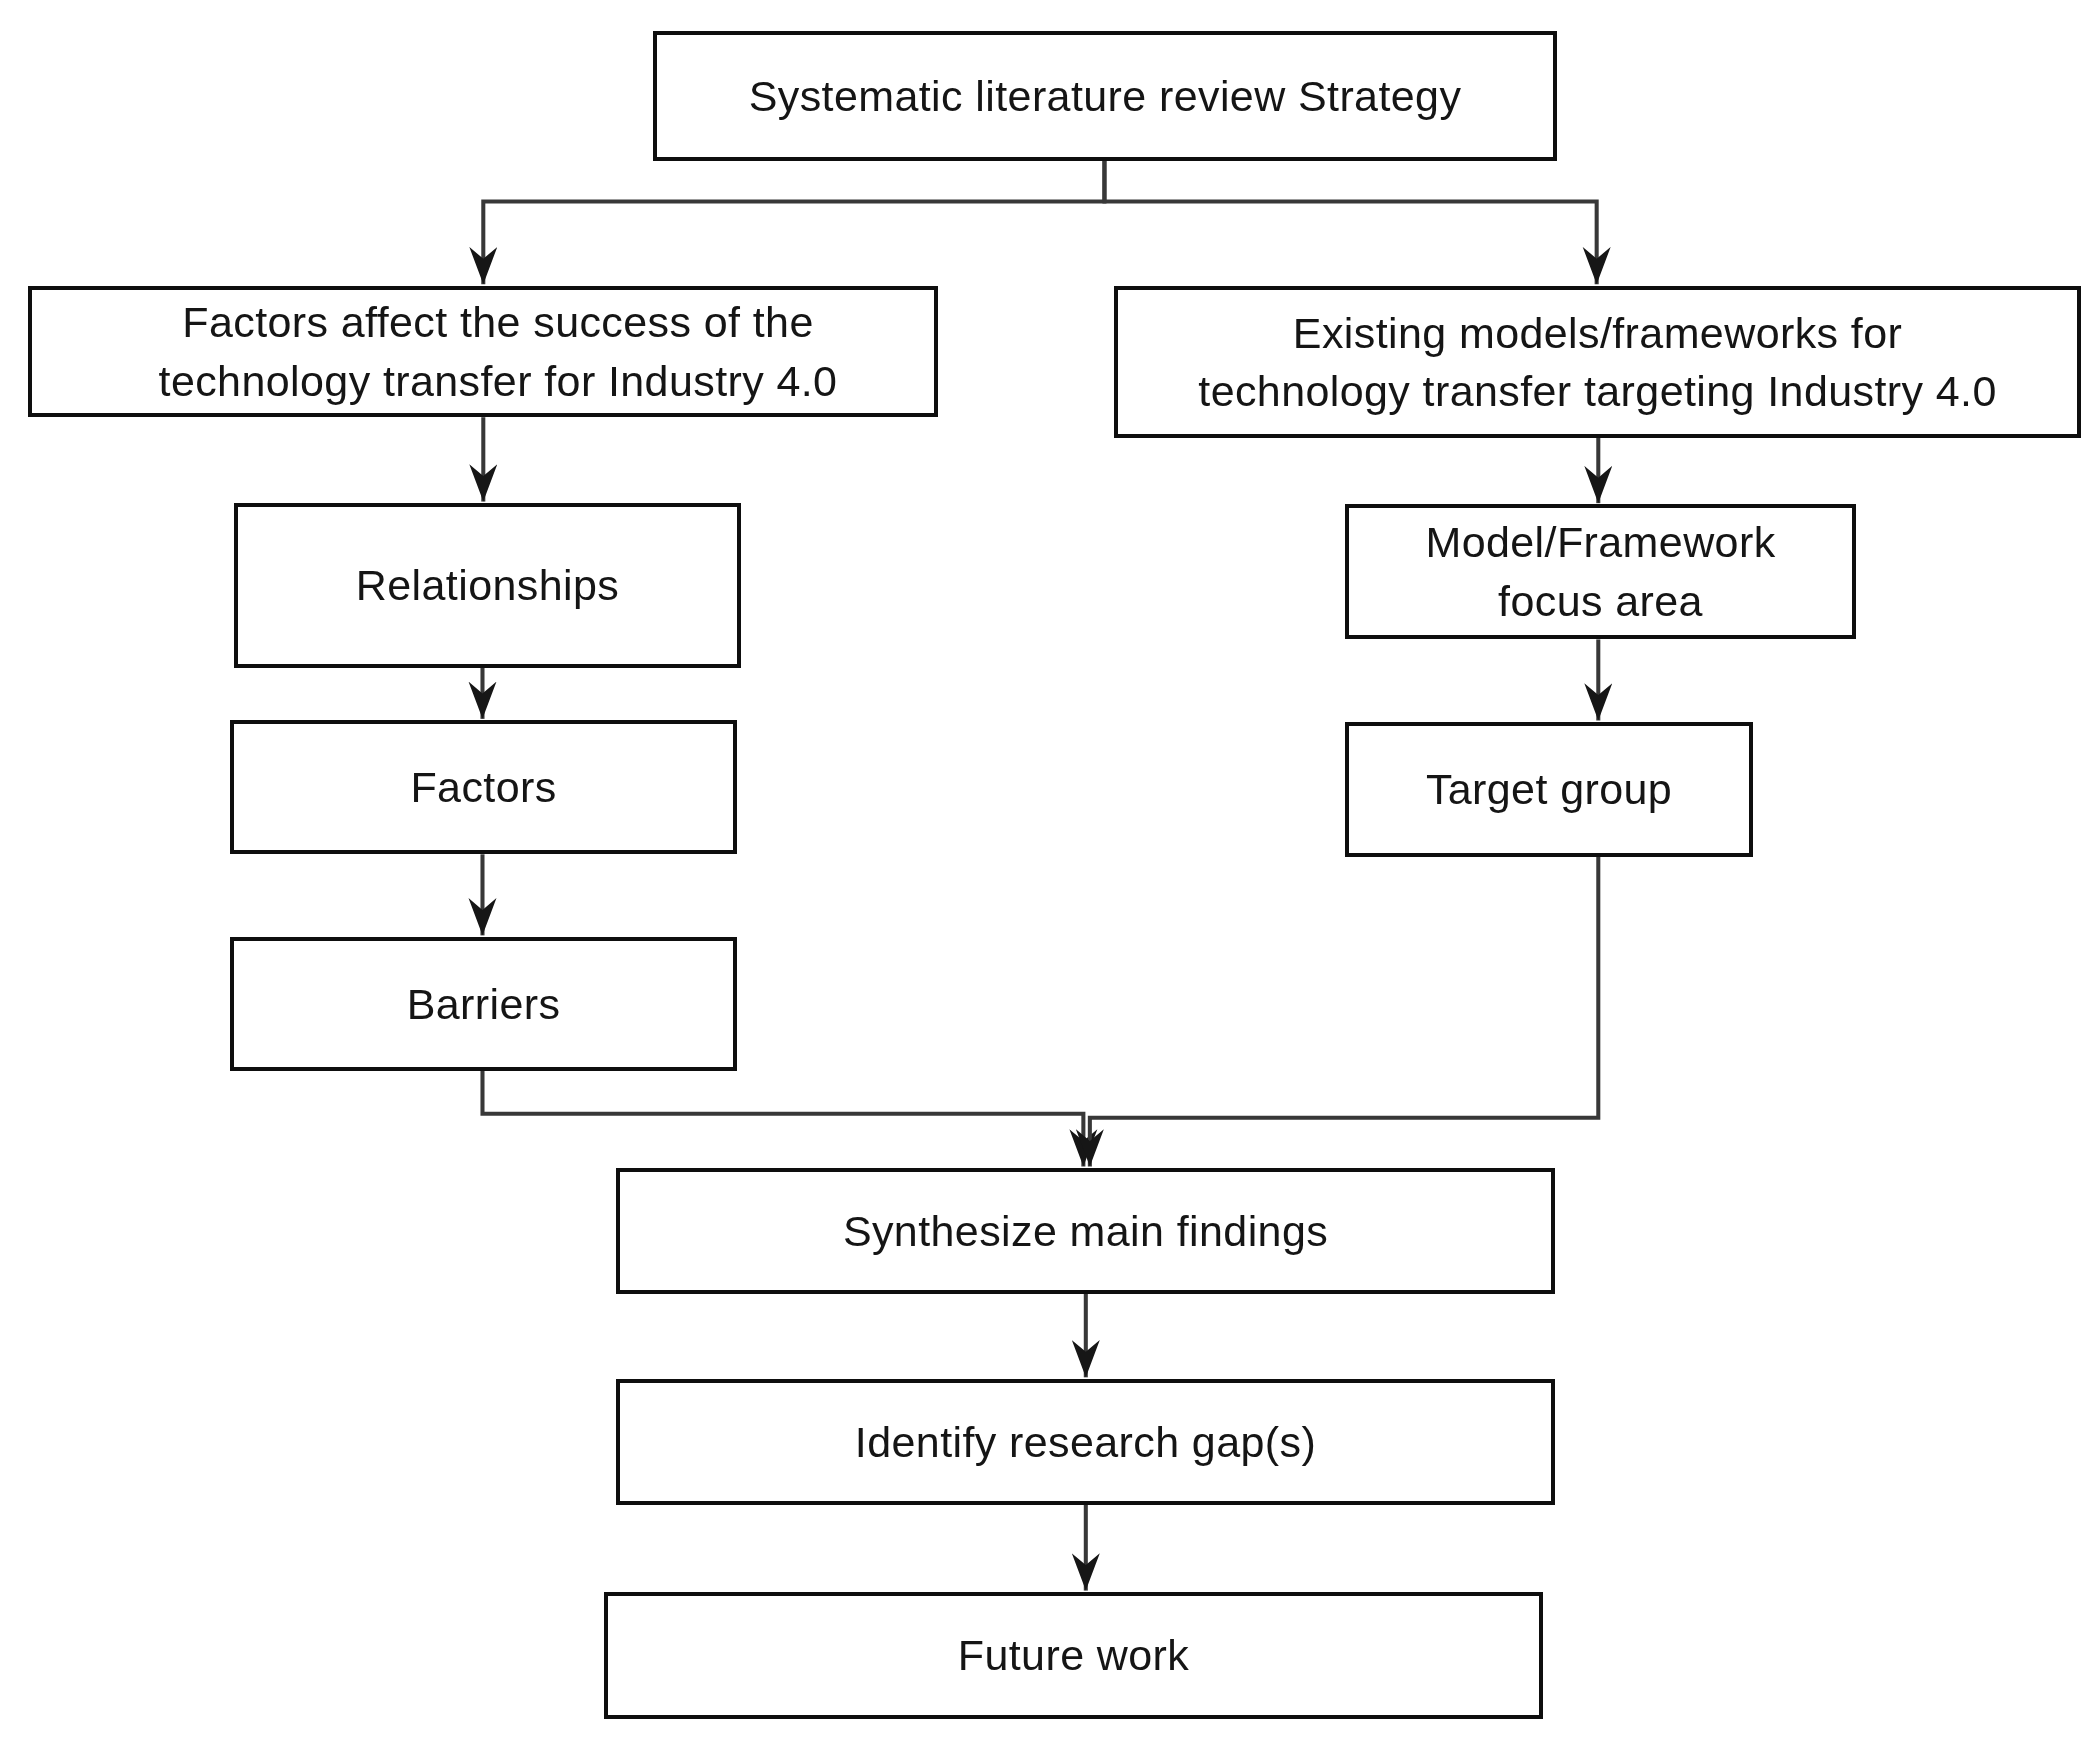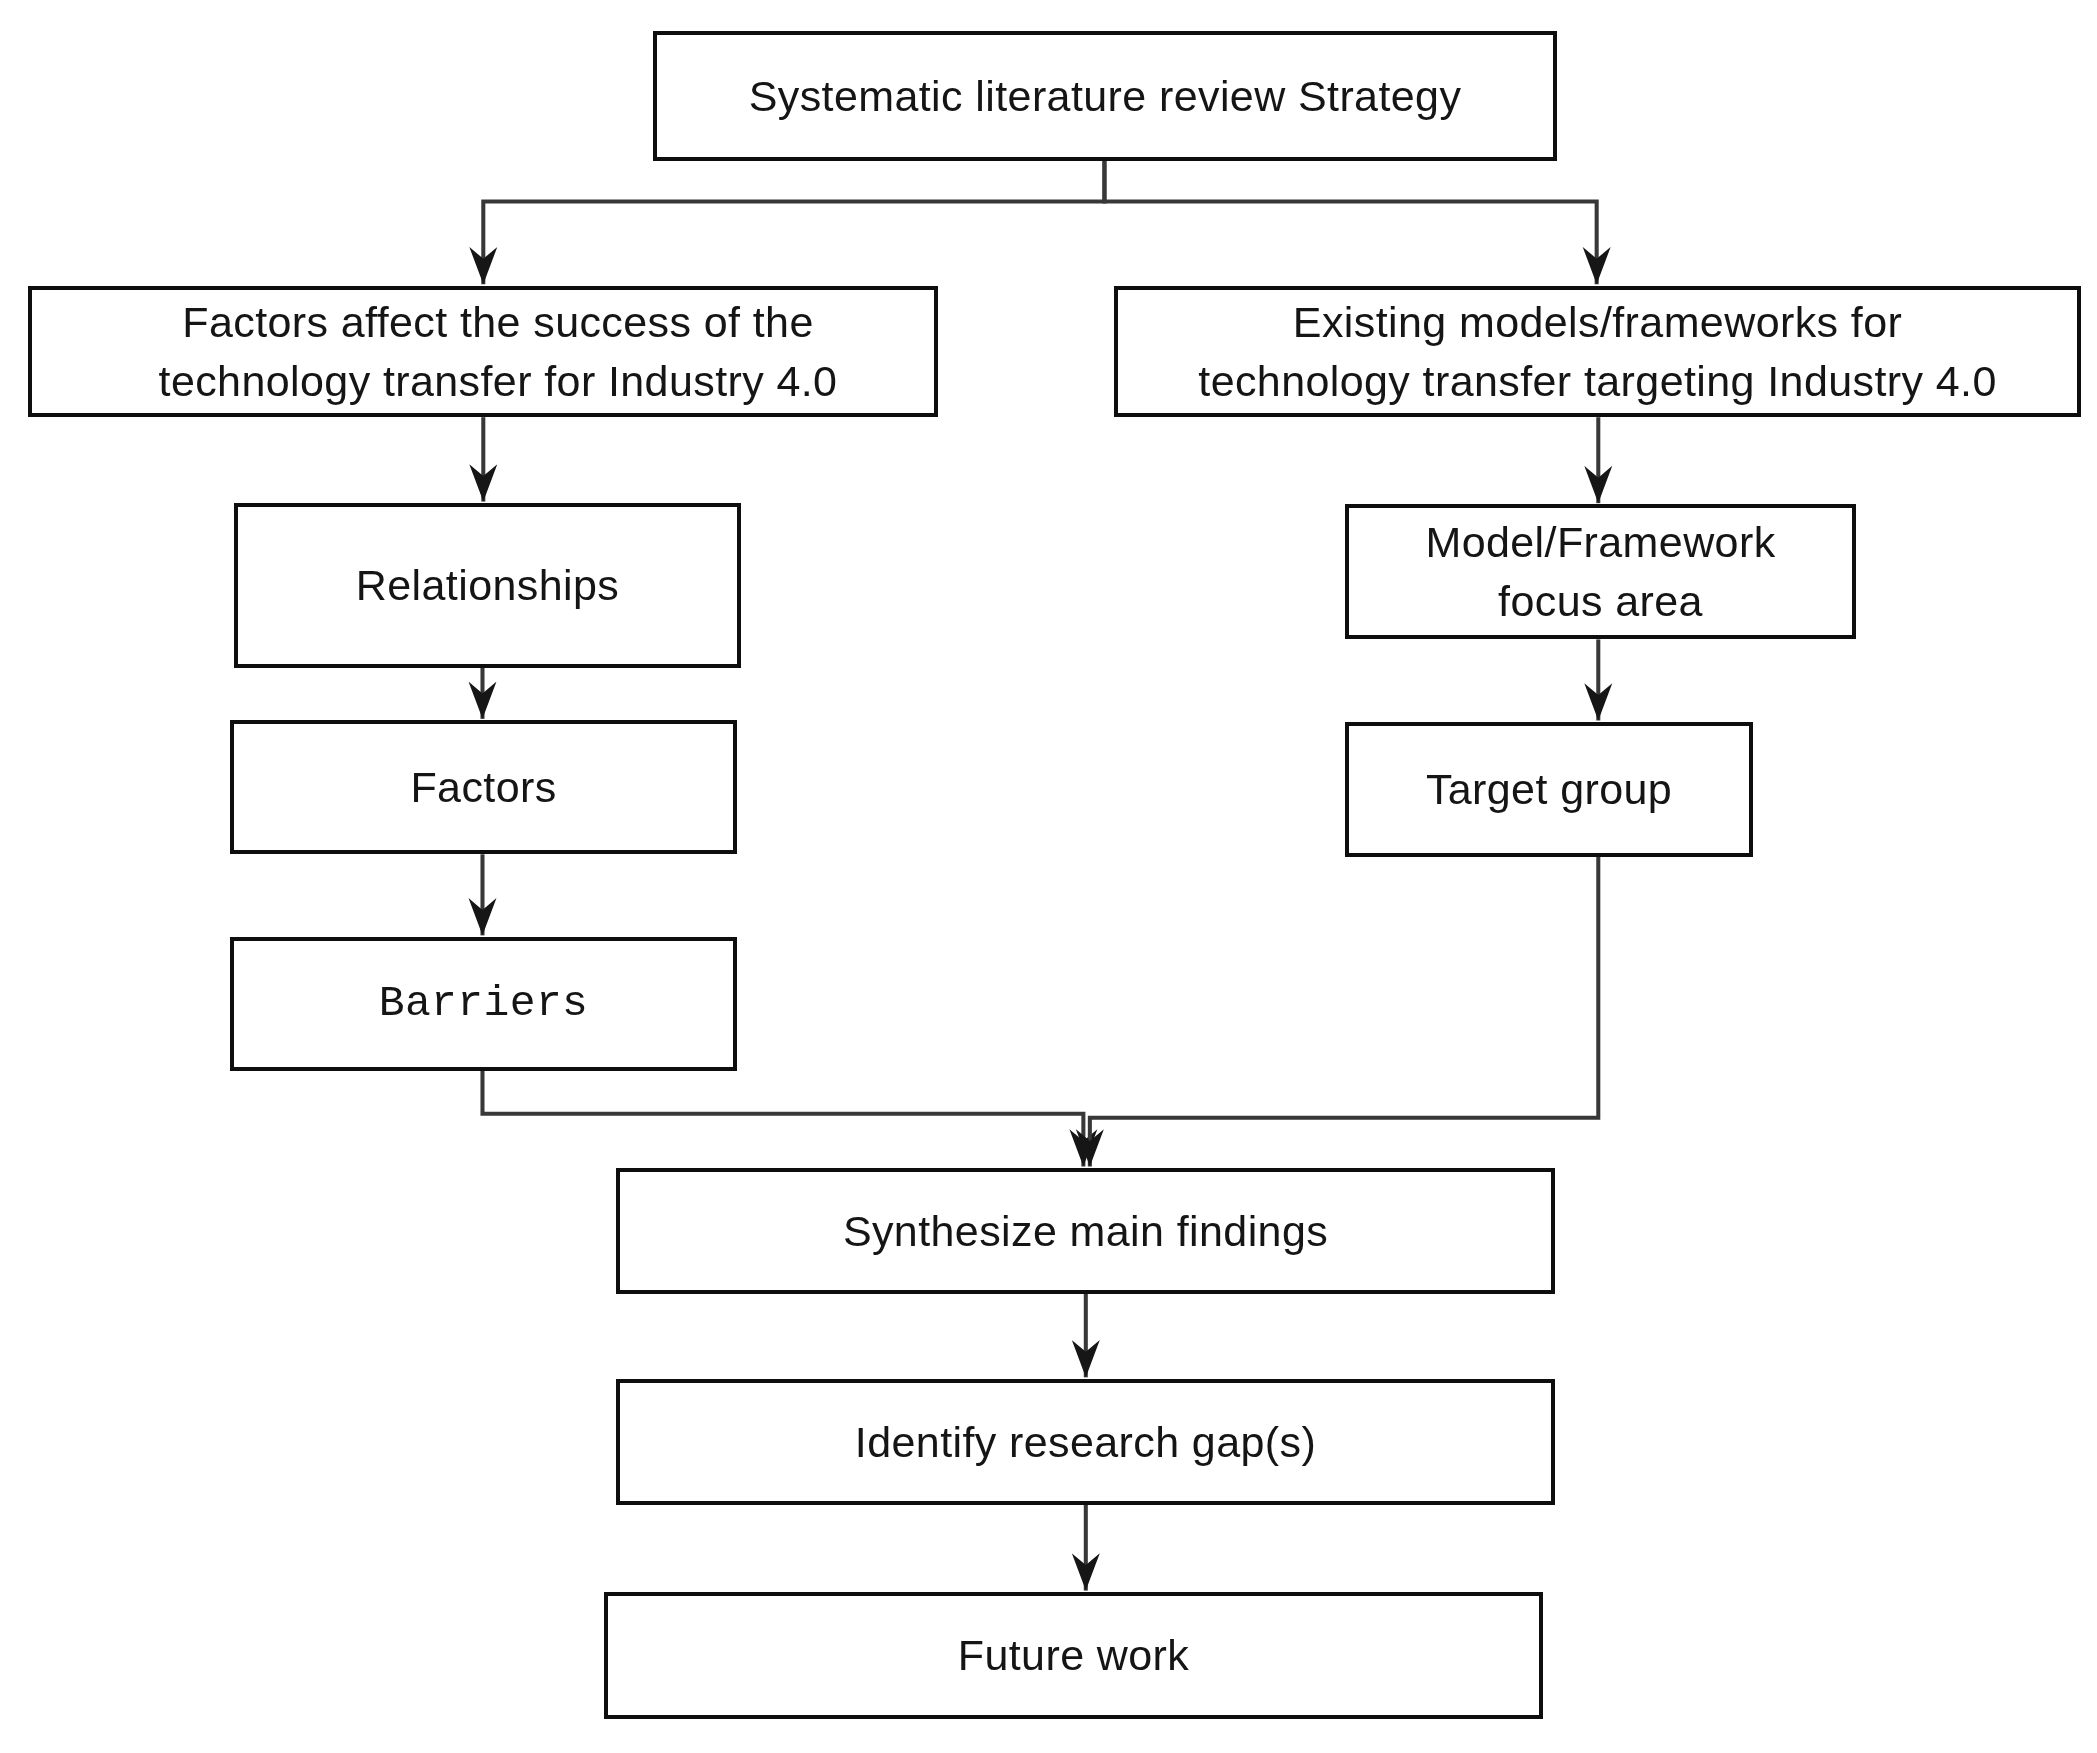--- a/index.html
+++ b/index.html
@@ -40,24 +40,24 @@
     font-size: 43px;
     line-height: 1.35;
     color: #151515;
     letter-spacing: 0.4px;
   }
   .node .line { white-space: nowrap; }
 
   
   #node-root            { left: 653px;  top: 31px;   width: 904px; height: 130px; }
   #node-factors-success { left: 28px;   top: 286px;  width: 910px; height: 131px; padding-left: 30px; }
-  #node-existing-models { left: 1114px; top: 286px;  width: 967px; height: 131px; }
+  #node-existing-models { left: 1114px; top: 286px;  width: 967px; height: 152px; }
   #node-relationships   { left: 234px;  top: 503px;  width: 507px;  height: 165px; }
   #node-factors         { left: 230px;  top: 720px;  width: 507px;  height: 134px; }
-  #node-barriers        { left: 230px;  top: 937px; width: 507px;  height: 134px; font-family: Liberation Mono, monospace; }
+  #node-barriers        { left: 230px;  top: 937px; width: 507px;  height: 134px; }
   #node-model-focus     { left: 1345px; top: 504px;  width: 511px;  height: 135px; }
   #node-target-group    { left: 1345px; top: 722px;  width: 408px;  height: 135px; }
   #node-synthesize      { left: 616px;  top: 1168px; width: 939px; height: 126px; }
   #node-research-gaps   { left: 616px;  top: 1379px; width: 939px; height: 126px; }
   #node-future-work     { left: 604px;  top: 1592px; width: 939px; height: 127px; }
 </style>
 </head>
 <body>
 
 <div class="canvas">

